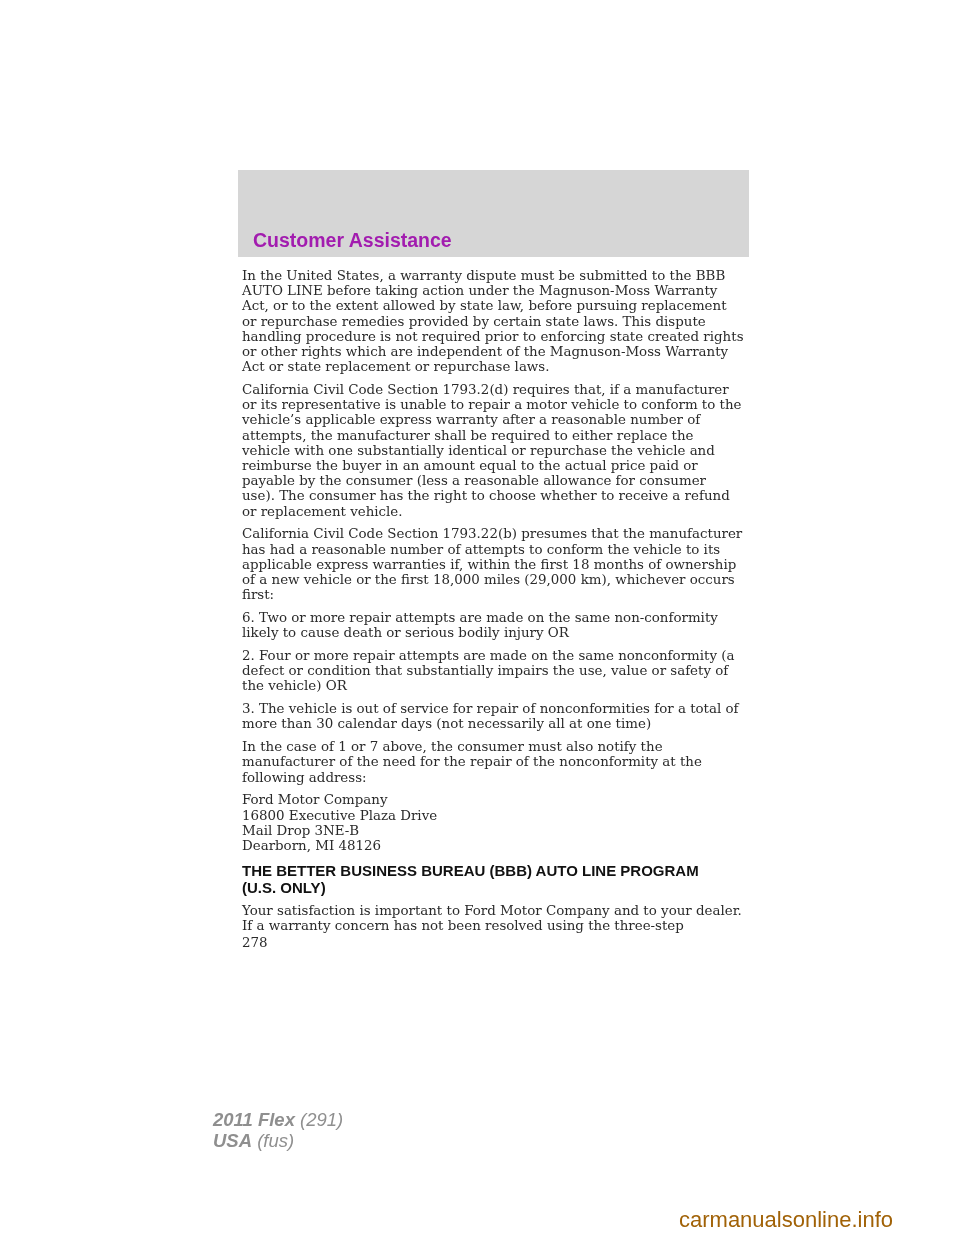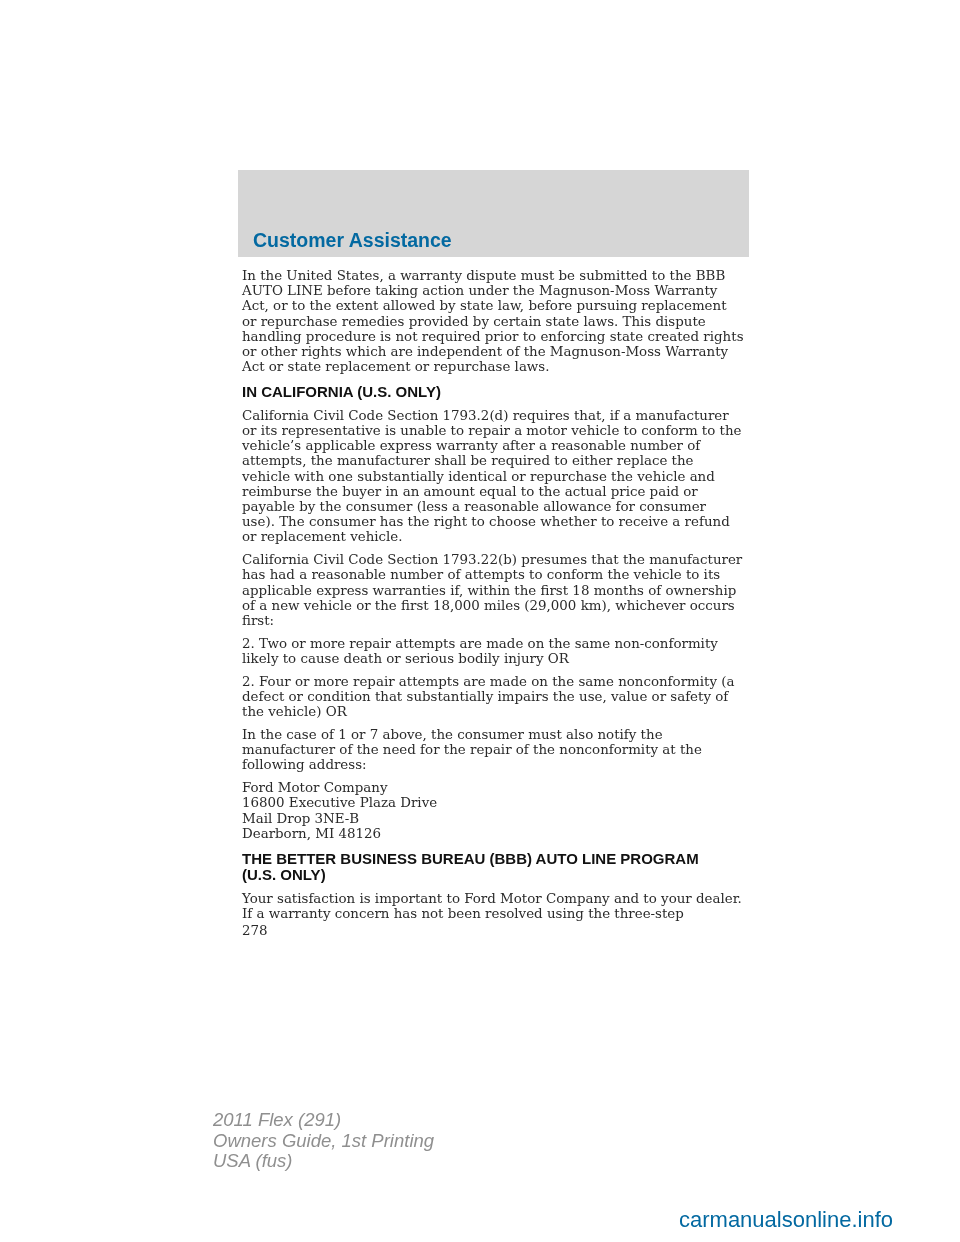--- a/index.html
+++ b/index.html
@@ -7,93 +7,93 @@
     width: 960px; height: 1242px; position: relative; overflow: hidden;
     background: #ffffff; color: #222;
   }
   .header-box {
     position: absolute; left: 238px; top: 170px; width: 511px; height: 87px;
     background: #d6d6d6;
   }
   .header-title {
     position: absolute; left: 15px; bottom: 5px;
     font-family: "Liberation Sans", sans-serif; font-weight: bold;
-    font-size: 19.5px; color: #0369a1; letter-spacing: 0px;
+    font-size: 19.5px; color: #a21caf; letter-spacing: 0px;
   }
   .content {
     position: absolute; left: 242px; top: 268px; width: 520px;
     font-family: "DejaVu Serif", serif; font-size: 13.4px; line-height: 15.2px;
     color: #2a2a2a;
   }
   .content p { margin: 0 0 7.6px 0; white-space: pre-line; }
   .content h2 {
     font-family: "Liberation Sans", sans-serif; font-weight: bold;
     font-size: 15px; line-height: 16.4px; color: #111;
     margin: 10px 0 7px 0; white-space: pre-line;
   }
   .page-number { margin-top: 0; }
   .footer {
     position: absolute; left: 213px; top: 1110px;
     font-family: "Liberation Sans", sans-serif; font-size: 18.5px; line-height: 20.5px;
     color: #8f8f8f; font-style: italic;
   }
-  .footer .b { font-weight: normal; }
+  .footer .b { font-weight: bold; }
   .watermark {
     position: absolute; left: 679px; top: 1207px;
-    font-family: "Liberation Sans", sans-serif; font-size: 22px; color: #0369a1;
+    font-family: "Liberation Sans", sans-serif; font-size: 22px; color: #a16207;
   }
 </style>
 </head>
 <body>
 
 <div class="header-box">
   <div class="header-title">Customer Assistance</div>
 </div>
 
 <div class="content">
   <p>In the United States, a warranty dispute must be submitted to the BBB
 AUTO LINE before taking action under the Magnuson-Moss Warranty
 Act, or to the extent allowed by state law, before pursuing replacement
 or repurchase remedies provided by certain state laws. This dispute
 handling procedure is not required prior to enforcing state created rights
 or other rights which are independent of the Magnuson-Moss Warranty
 Act or state replacement or repurchase laws.</p>
-  <h2>IN CALIFORNIA (U.S. ONLY)</h2>
   <p>California Civil Code Section 1793.2(d) requires that, if a manufacturer
 or its representative is unable to repair a motor vehicle to conform to the
 vehicle’s applicable express warranty after a reasonable number of
 attempts, the manufacturer shall be required to either replace the
 vehicle with one substantially identical or repurchase the vehicle and
 reimburse the buyer in an amount equal to the actual price paid or
 payable by the consumer (less a reasonable allowance for consumer
 use). The consumer has the right to choose whether to receive a refund
 or replacement vehicle.</p>
   <p>California Civil Code Section 1793.22(b) presumes that the manufacturer
 has had a reasonable number of attempts to conform the vehicle to its
 applicable express warranties if, within the first 18 months of ownership
 of a new vehicle or the first 18,000 miles (29,000 km), whichever occurs
 first:</p>
-  <p>2. Two or more repair attempts are made on the same non-conformity
+  <p>6. Two or more repair attempts are made on the same non-conformity
 likely to cause death or serious bodily injury OR</p>
   <p>2. Four or more repair attempts are made on the same nonconformity (a
 defect or condition that substantially impairs the use, value or safety of
 the vehicle) OR</p>
+  <p>3. The vehicle is out of service for repair of nonconformities for a total of
+more than 30 calendar days (not necessarily all at one time)</p>
   <p>In the case of 1 or 7 above, the consumer must also notify the
 manufacturer of the need for the repair of the nonconformity at the
 following address:</p>
   <p>Ford Motor Company
 16800 Executive Plaza Drive
 Mail Drop 3NE-B
 Dearborn, MI 48126</p>
   <h2>THE BETTER BUSINESS BUREAU (BBB) AUTO LINE PROGRAM
 (U.S. ONLY)</h2>
   <p style="margin-bottom:2px">Your satisfaction is important to Ford Motor Company and to your dealer.
 If a warranty concern has not been resolved using the three-step</p>
   <p class="page-number">278</p>
 </div>
 
 <div class="footer">
   <div><span class="b">2011 Flex</span><span> (291)</span></div>
-  <div><span class="b">Owners Guide, 1st Printing</span></div>
   <div><span class="b">USA</span><span> (fus)</span></div>
 </div>
 
 <div class="watermark">carmanualsonline.info</div>
 
 </body></html>

